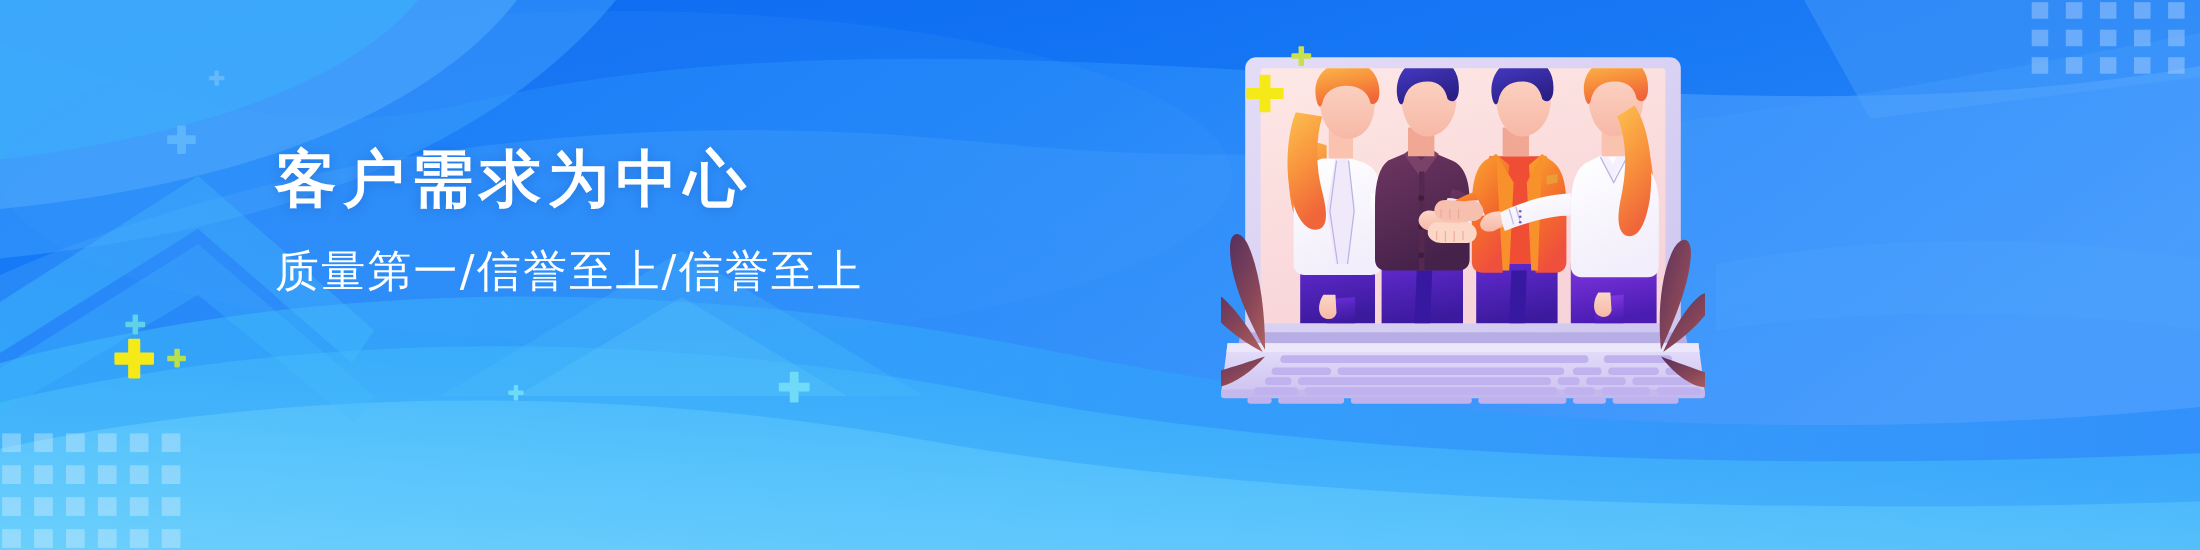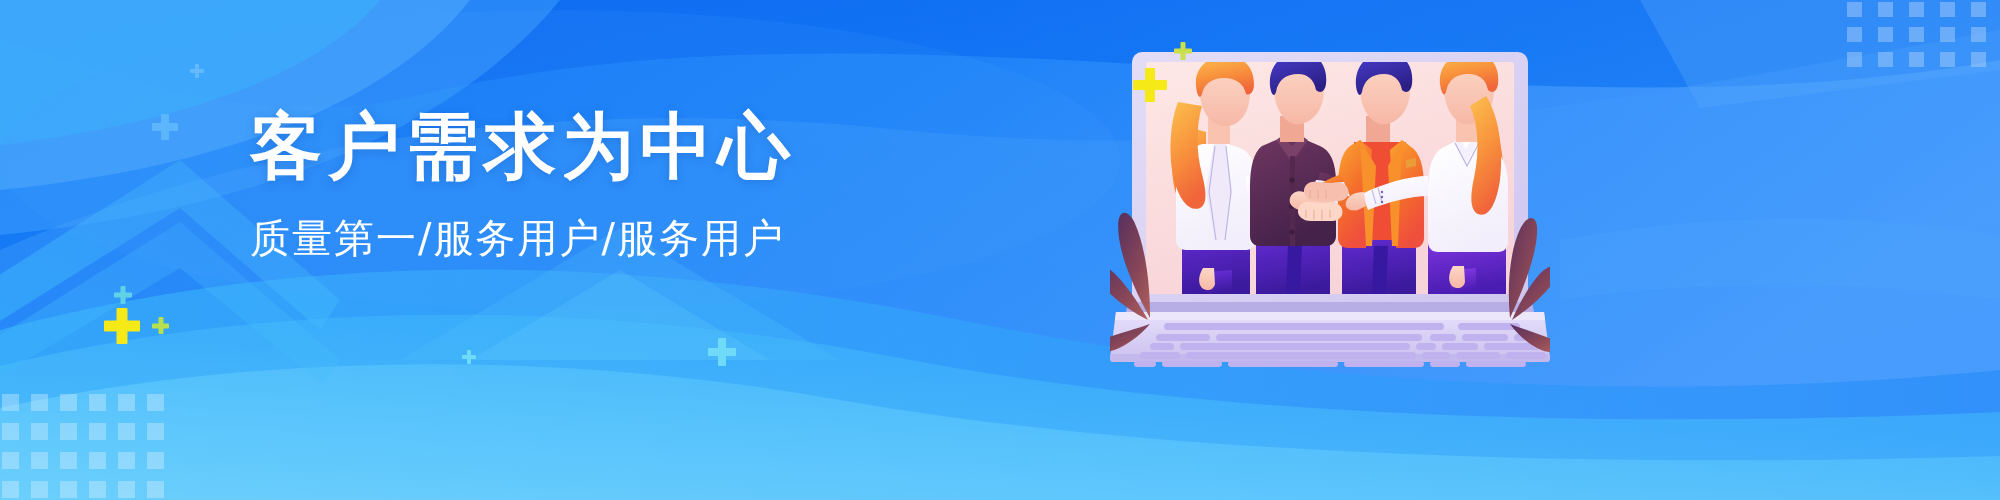--- a/index.html
+++ b/index.html
@@ -18,28 +18,29 @@
   svg.layer { display:block; }
 
   
   #text-block {
     position:absolute;
     left:250px; top:104px;
     width:620px;
     z-index:40;
   }
   #headline {
-    font-size:72px;
+    font-size:56px;
     font-weight:bold;
     color:#ffffff;
     letter-spacing:6px;
     line-height:1.18;
     white-space:nowrap;
     text-shadow:0 2px 10px rgba(10,60,150,0.25);
     font-family:"DejaVu Sans","Liberation Sans",sans-serif;
+    margin-top:27px;
   }
   #subhead {
     margin-top:22px;
     font-size:40px;
     font-weight:500;
     color:#ffffff;
     letter-spacing:2px;
     white-space:nowrap;
     font-family:"DejaVu Sans","Liberation Sans",sans-serif;
   }
@@ -186,21 +187,21 @@
   <div class="plus" style="left:114px;top:286px;width:18px;height:18px;--t:5px;color:#5fd2e8;"></div>
 
   <div class="plus" style="left:152px;top:114px;width:26px;height:26px;--t:8px;color:#5db5fc;"></div>
   <div class="plus" style="left:190px;top:64px;width:14px;height:14px;--t:4px;color:#63b9fc;"></div>
 
   <div class="plus" style="left:708px;top:338px;width:28px;height:28px;--t:8px;color:#6fdbf8;"></div>
   <div class="plus" style="left:462px;top:350px;width:14px;height:14px;--t:4px;color:#6fdbf8;"></div>
 
   <div id="text-block">
     <div id="headline">客户需求为中心</div>
-    <div id="subhead">质量第一/服务用户/服务用户</div>
+    <div id="subhead">质量第一/信誉至上/信誉至上</div>
   </div>
 
   <div id="illustration">
     <svg viewBox="0 0 440 330" preserveAspectRatio="xMidYMid meet">
       <defs>
         <linearGradient id="scrBg" x1="0" y1="0" x2="0.4" y2="1">
           <stop offset="0%" stop-color="#fde8e6"></stop>
           <stop offset="55%" stop-color="#fbdcdd"></stop>
           <stop offset="100%" stop-color="#f7d4d9"></stop>
         </linearGradient>

